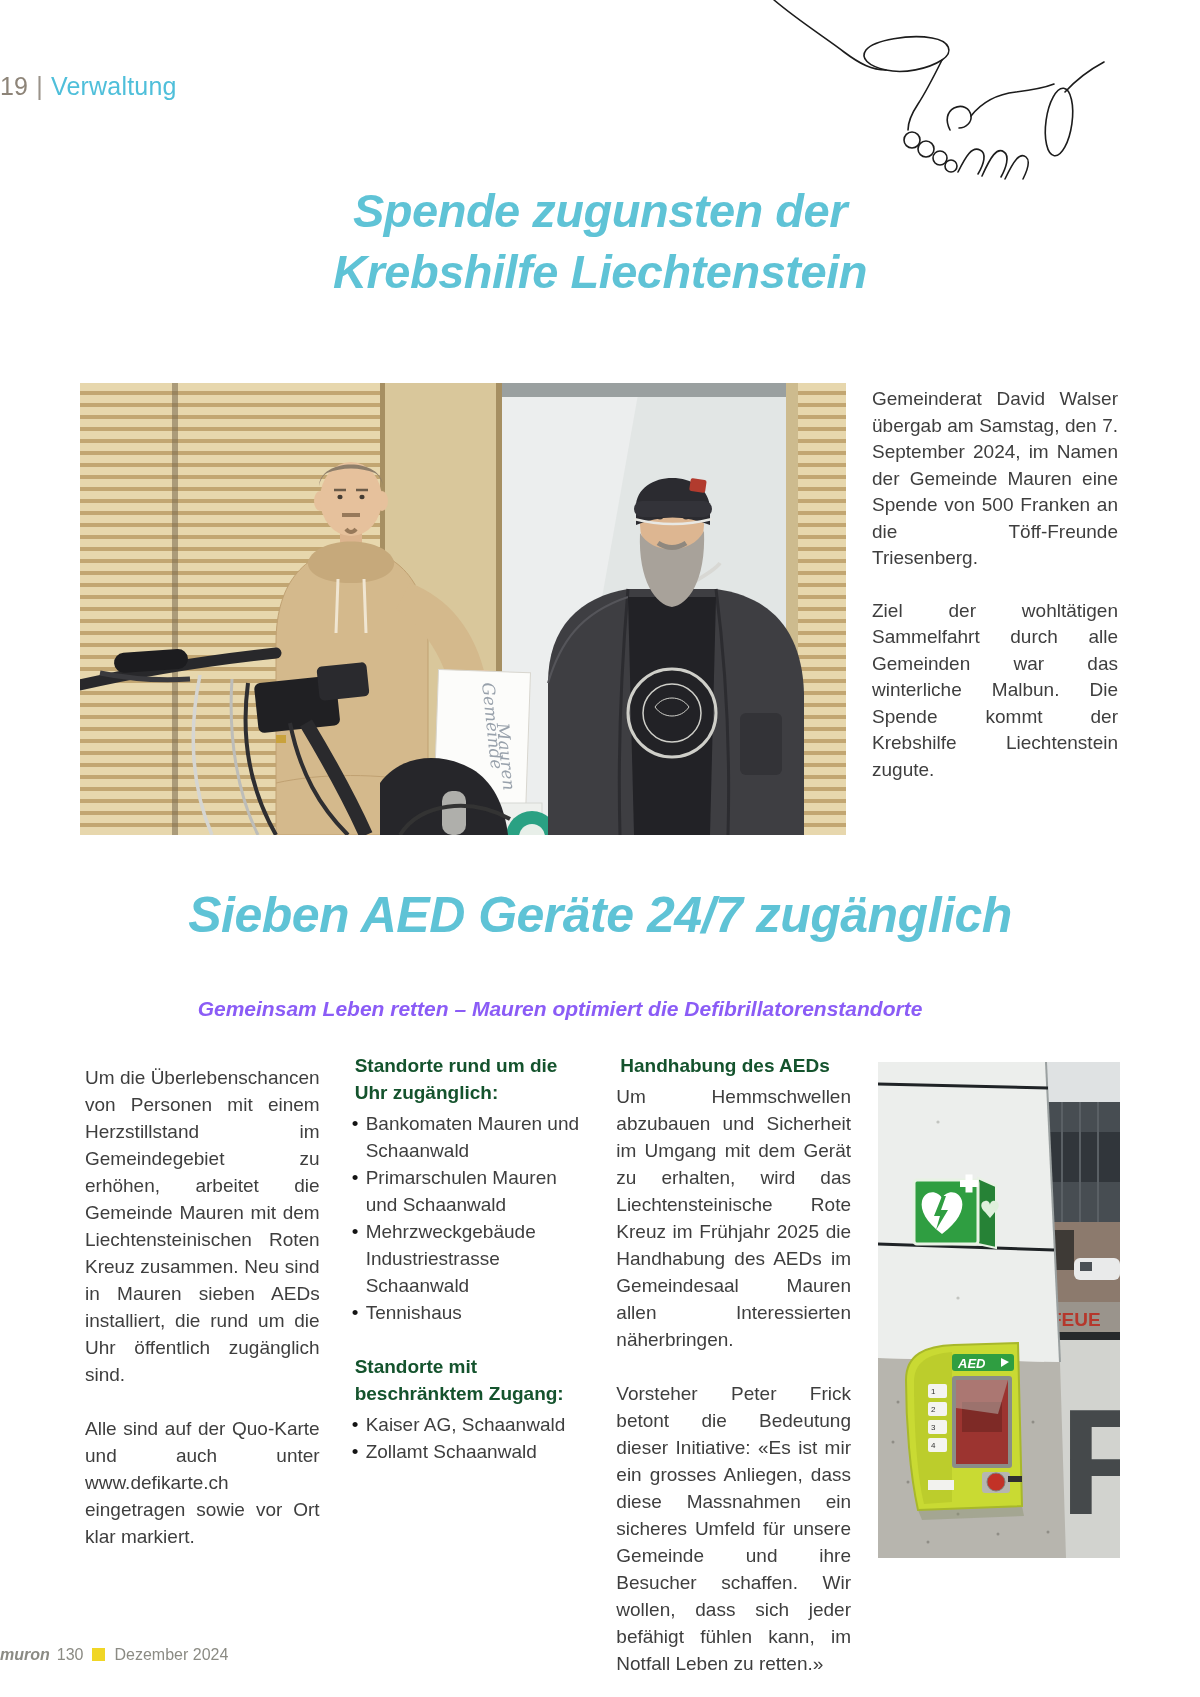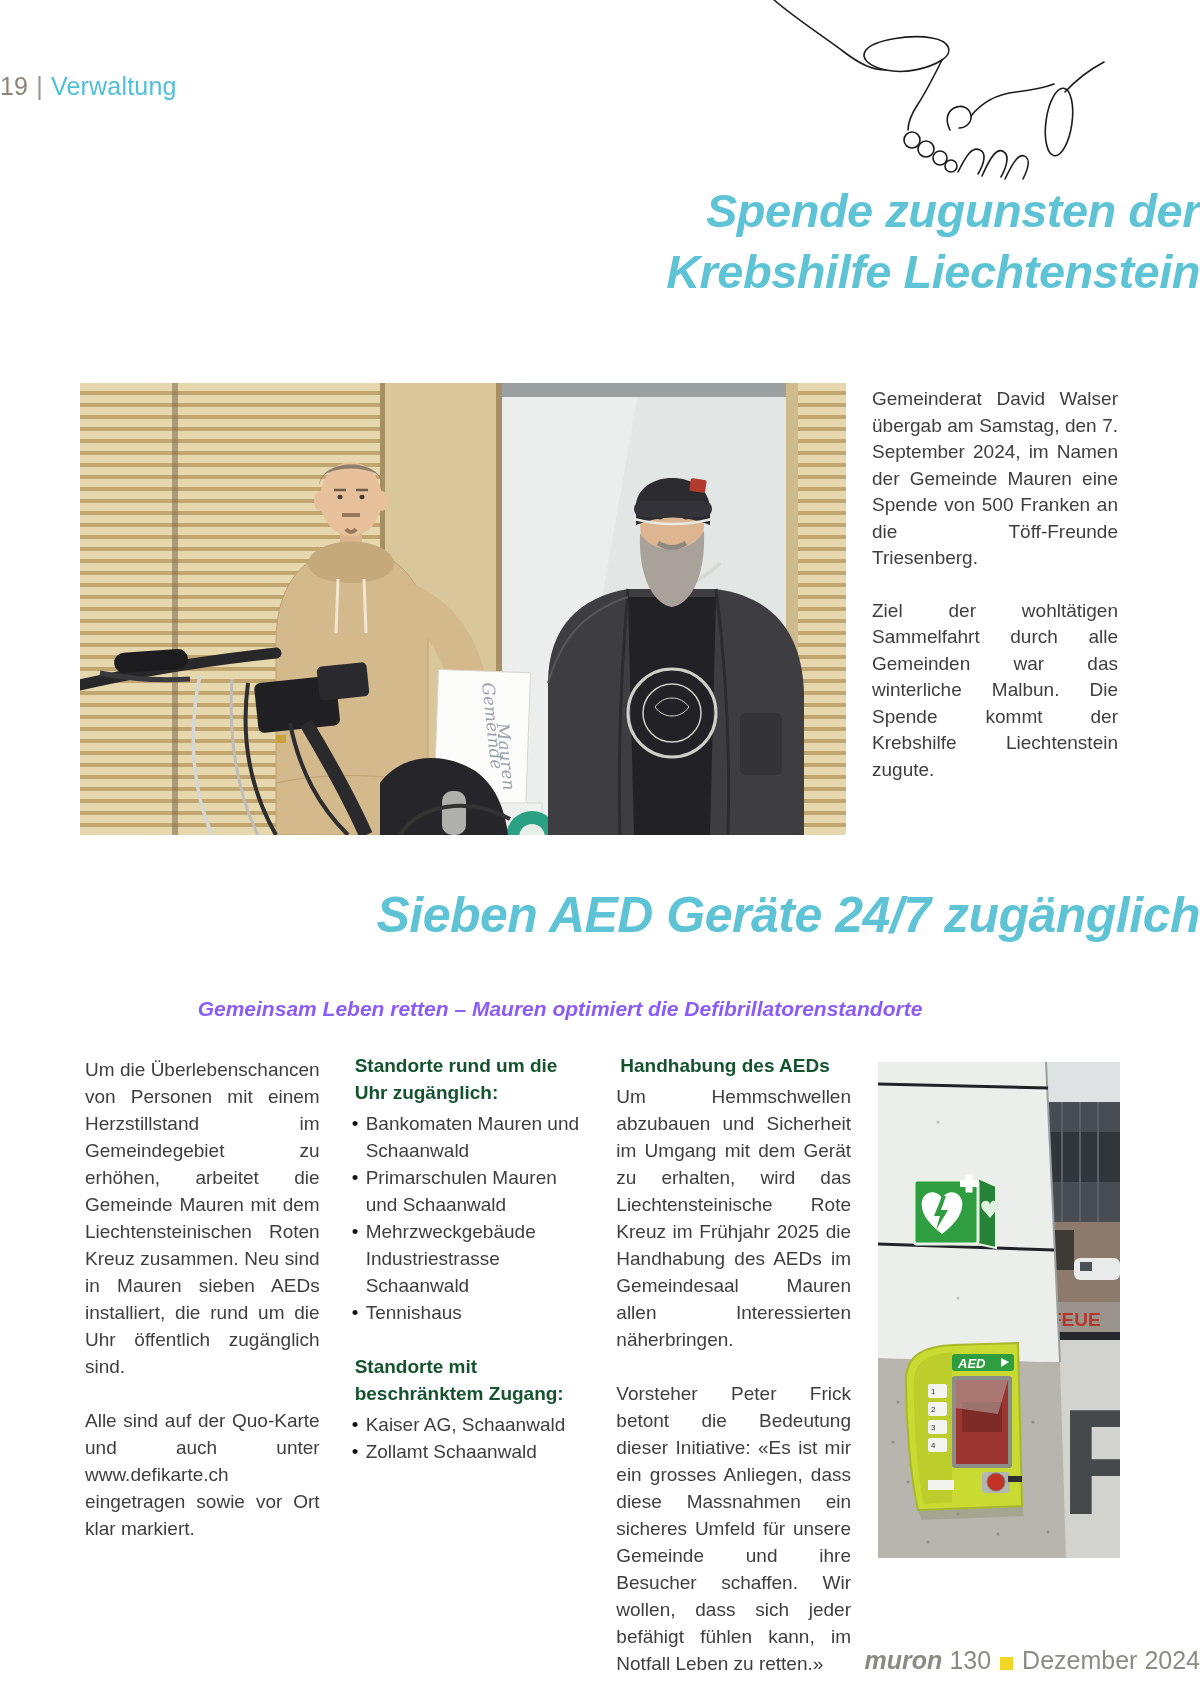--- a/index.html
+++ b/index.html
@@ -10,21 +10,21 @@
   .page-header{position:absolute;top:72px;left:0;width:1200px;text-align:left;
                font-size:25px;letter-spacing:0.2px;}
   .hdr-num,.hdr-div{color:#8d8478;}
   .hdr-div{margin:0 8px;color:#9a938a;}
   .hdr-section{color:#4fbfda;}
 
   
   .handshake{position:absolute;left:688px;top:0;width:417px;height:182px;}
 
   
-  .title-teal{position:absolute;left:0;width:1200px;text-align:right;
+  .title-teal{position:absolute;left:0;width:1200px;text-align:center;
               font-style:italic;font-weight:700;color:#5fc3d6;letter-spacing:-0.5px;}
   .title1{top:180px;font-size:47px;line-height:61px;}
   .title2{top:886px;font-size:50px;line-height:58px;}
 
   .subtitle{position:absolute;top:997px;left:0;width:1120px;text-align:center;
             font-size:21px;font-style:italic;font-weight:700;color:#8b5cf6;}
 
   
   .photo1{position:absolute;left:80px;top:383px;width:766px;height:452px;overflow:hidden;}
   .photo2{position:absolute;left:878px;top:1062px;width:242px;height:496px;overflow:hidden;}
@@ -32,29 +32,29 @@
 
   
   .side-text{position:absolute;left:872px;top:386px;width:246px;
              font-size:19px;line-height:26.5px;text-align:justify;}
   .side-text .para{margin:0 0 26px 0;}
 
   
   .columns{position:absolute;left:85px;top:1048px;width:766px;
            display:grid;grid-template-columns:1fr 1fr 1fr;column-gap:31px;
            font-size:19px;line-height:27px;}
-  .col .para{margin:8px 0 27px 0;text-align:justify;}
+  .col .para{margin:16px 0 27px 0;text-align:justify;}
   .col-heading{font-weight:700;color:#14532d;margin:4px;}
   .col-heading.gap-above{margin-top:27px;}
   .bullet{position:relative;padding-left:15px;}
   .bullet::before{content:"\2022";position:absolute;left:1px;top:0;color:#141414;}
 
   
-  .footer{position:absolute;top:1646px;left:0;width:1200px;text-align:right;
-          font-size:25px;color:#8b8b84;}
+  .footer{position:absolute;top:1646px;left:0;width:1200px;text-align:left;
+          font-size:16px;color:#8b8b84;}
   .footer .mag{font-style:italic;font-weight:700;margin-right:7px;}
   .footer .sq{display:inline-block;width:13px;height:13px;background:#f0d626;
               margin:0 9px 0 9px;vertical-align:-1px;}
 </style>
 </head>
 <body>
 
 <div class="page">
 
   <div class="page-header">

